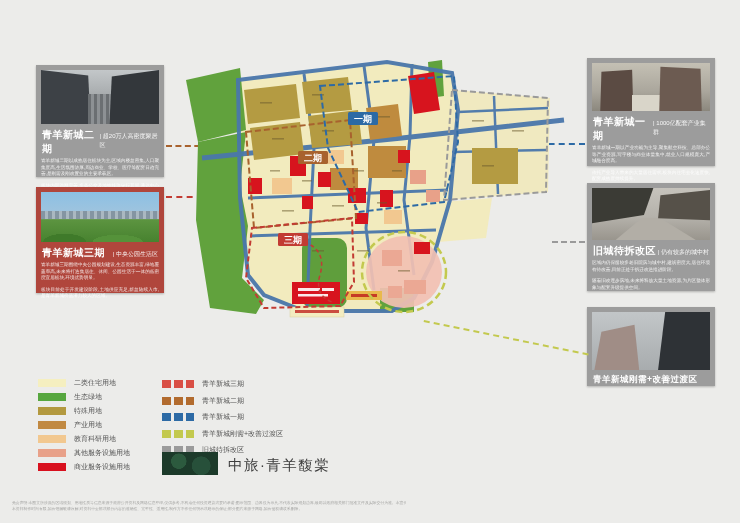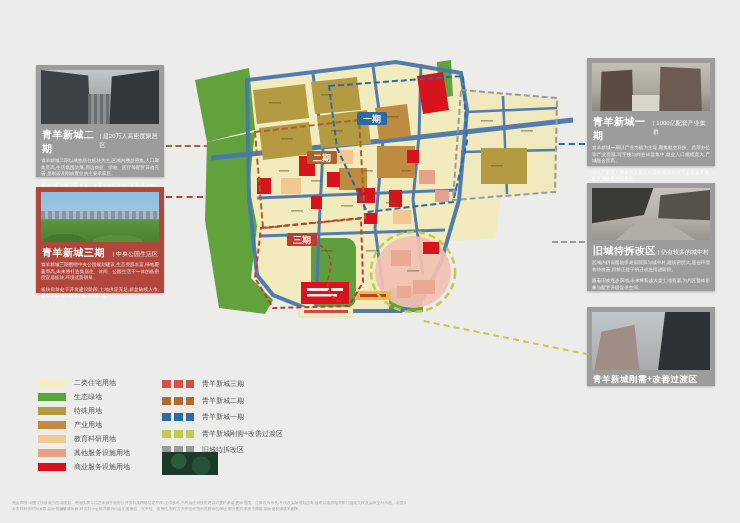--- a/index.html
+++ b/index.html
@@ -44,21 +44,21 @@
 
   
   .conn{position:absolute;height:0;border-top:2px dashed;}
   .conn.c-phase2{left:166px;top:145px;width:72px;border-color:#a8622e;}
   .conn.c-phase3{left:166px;top:196px;width:68px;border-color:#c23b33;}
   .conn.c-phase1{left:508px;top:143px;width:77px;border-color:#2d6aa5;}
   .conn.c-oldtown{left:552px;top:241px;width:33px;border-color:#9a9a9a;}
   .conn.c-transition{left:424px;top:320px;width:168px;border-color:#c3c94e;transform:rotate(11.5deg);transform-origin:0 0;}
 
   
-  .map-wrap{position:absolute;left:161px;top:50px;width:415px;height:278px;}
+  .map-wrap{position:absolute;left:152px;top:50px;width:415px;height:278px;}
 
   
   .legend{position:absolute;font-size:7px;color:#555;}
   .legend .lg-row{display:flex;align-items:center;margin-bottom:0;}
   #legend-landuse{left:38px;top:376px;}
   #legend-landuse .lg-row{height:14px;}
   #legend-landuse .sw{width:28px;height:8px;margin-right:8px;flex:none;}
   #legend-boundaries{left:162px;top:376px;}
   #legend-boundaries .lg-row{height:16.5px;}
   #legend-boundaries .sw{width:32px;height:8px;margin-right:8px;flex:none;}
@@ -311,18 +311,19 @@
         <span class="sw" style="background: repeating-linear-gradient(90deg, rgb(195, 201, 78) 0px, rgb(195, 201, 78) 9px, transparent 9px, transparent 12px);"></span>
         <span class="lg-label">青羊新城刚需+改善过渡区</span>
       </div>
       <div class="lg-row">
         <span class="sw" style="background: repeating-linear-gradient(90deg, rgb(155, 155, 155) 0px, rgb(155, 155, 155) 9px, transparent 9px, transparent 12px);"></span>
         <span class="lg-label">旧城待拆改区</span>
       </div>
     </div>
 
   <div class="logo"></div>
+  <div class="brand">中旅·青羊馥棠</div>
   <div class="disclaimer">
     <div>免责声明:本图文所涉及的区域规划、用地性质等信息来源于政府公开资料及网络信息整理,仅供参考,不构成任何投资建议或要约承诺;图示范围、边界仅为示意,不代表实际规划边界,最终以政府相关部门批准文件及实际交付为准。本宣传资料对项目周边环境、交通、教育、商业及其他配套设施的介绍,旨在提供相关信息,不意味着本公司对此作出承诺。</div>
     <div>本资料制作时间有限,如有错漏敬请谅解;对资料中全部或部分内容的准确性、完整性、适用性,制作方不作任何明示或暗示的保证;部分图片来源于网络,如有侵权请联系删除。</div>
   </div>
 
 </div>
 
 </body></html>

